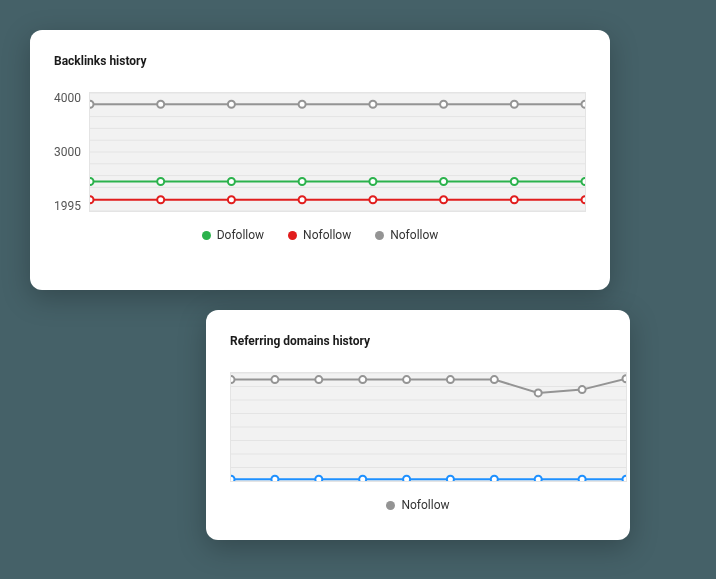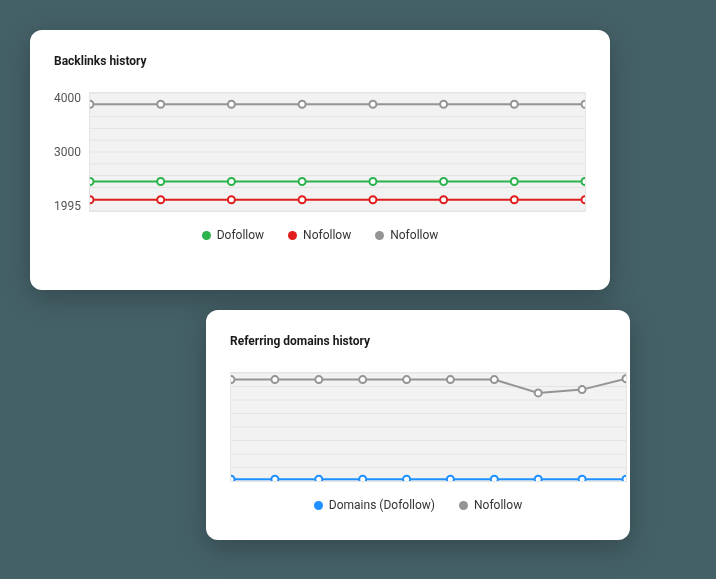--- a/index.html
+++ b/index.html
@@ -184,21 +184,17 @@
           <circle cx="263.3" cy="6.6" r="3.5" fill="#fff" stroke="#949494" stroke-width="2"></circle>
           <circle cx="307.2" cy="19.9" r="3.5" fill="#fff" stroke="#949494" stroke-width="2"></circle>
           <circle cx="351.1" cy="16.6" r="3.5" fill="#fff" stroke="#949494" stroke-width="2"></circle>
           <circle cx="395.0" cy="5.8" r="3.5" fill="#fff" stroke="#949494" stroke-width="2"></circle>
         </svg>
       </div>
   </div>
 
   <div class="legend">
     <div class="legend-item">
-      <span class="swatch" style="background:#1e90ff"></span>
-      <span>Domains (Dofollow)</span>
-    </div>
-    <div class="legend-item">
       <span class="swatch" style="background:#949494"></span>
       <span>Nofollow</span>
     </div>
   </div>
 </div>
 
 </body></html>

